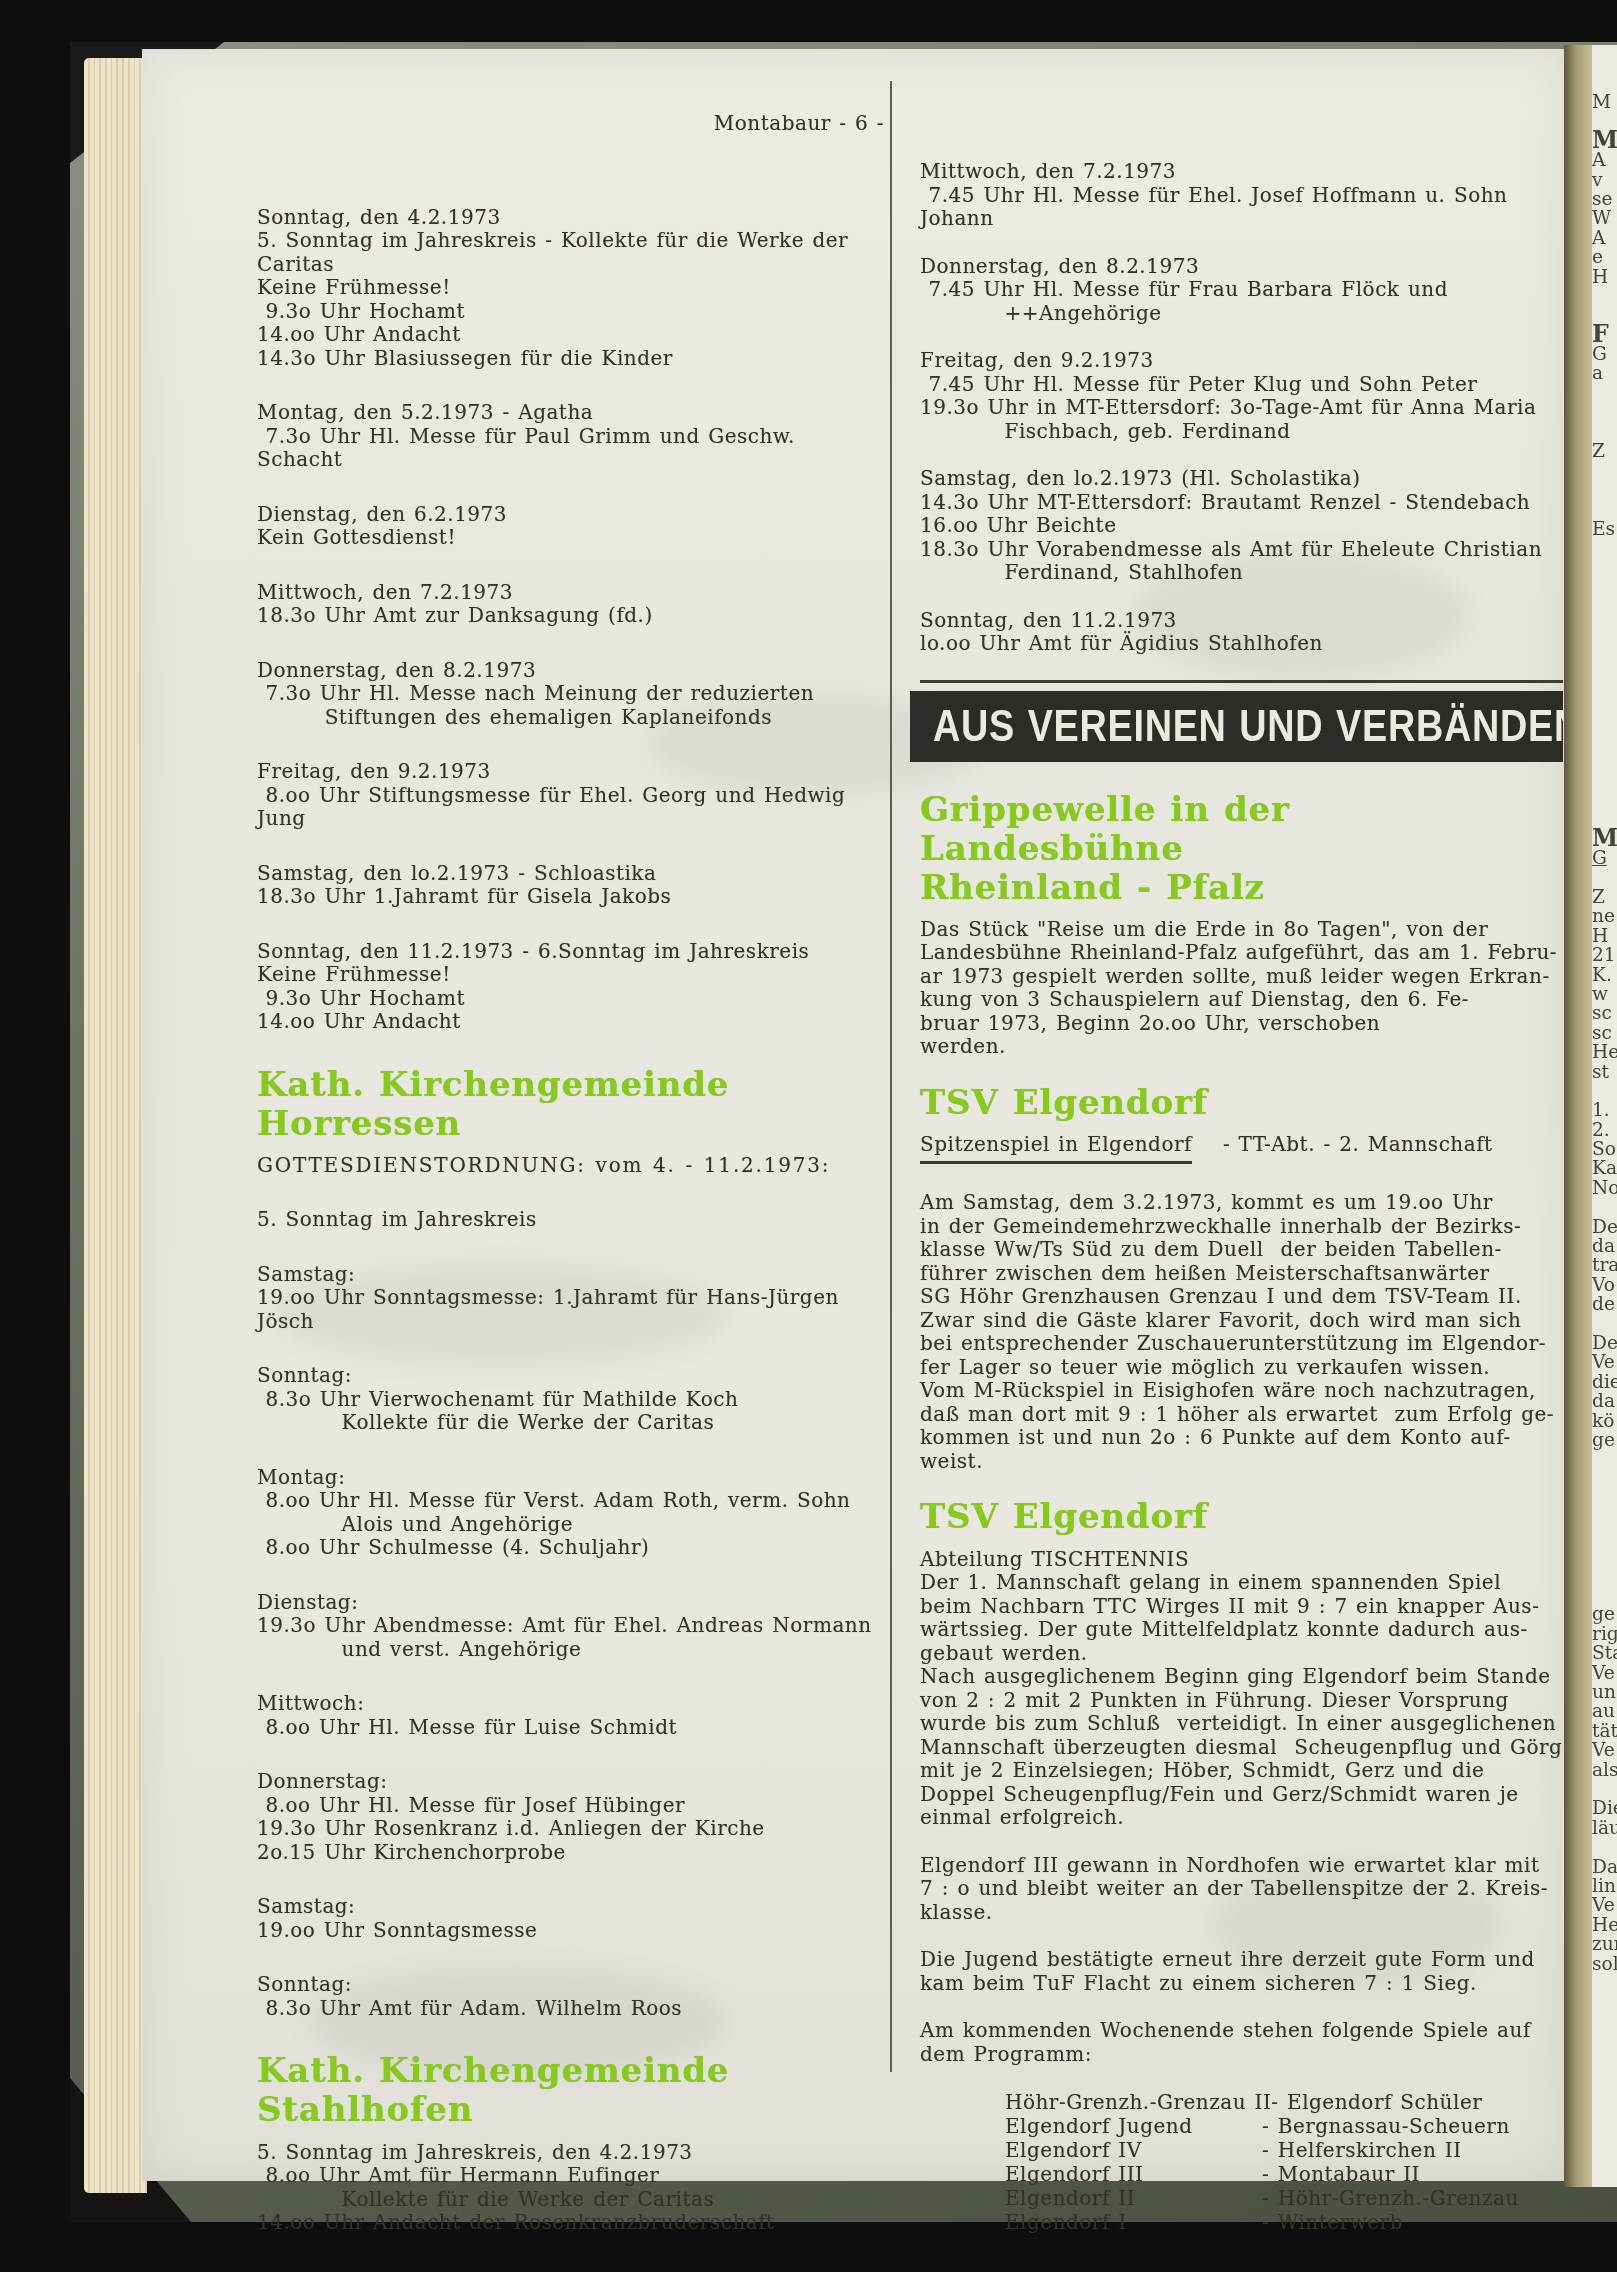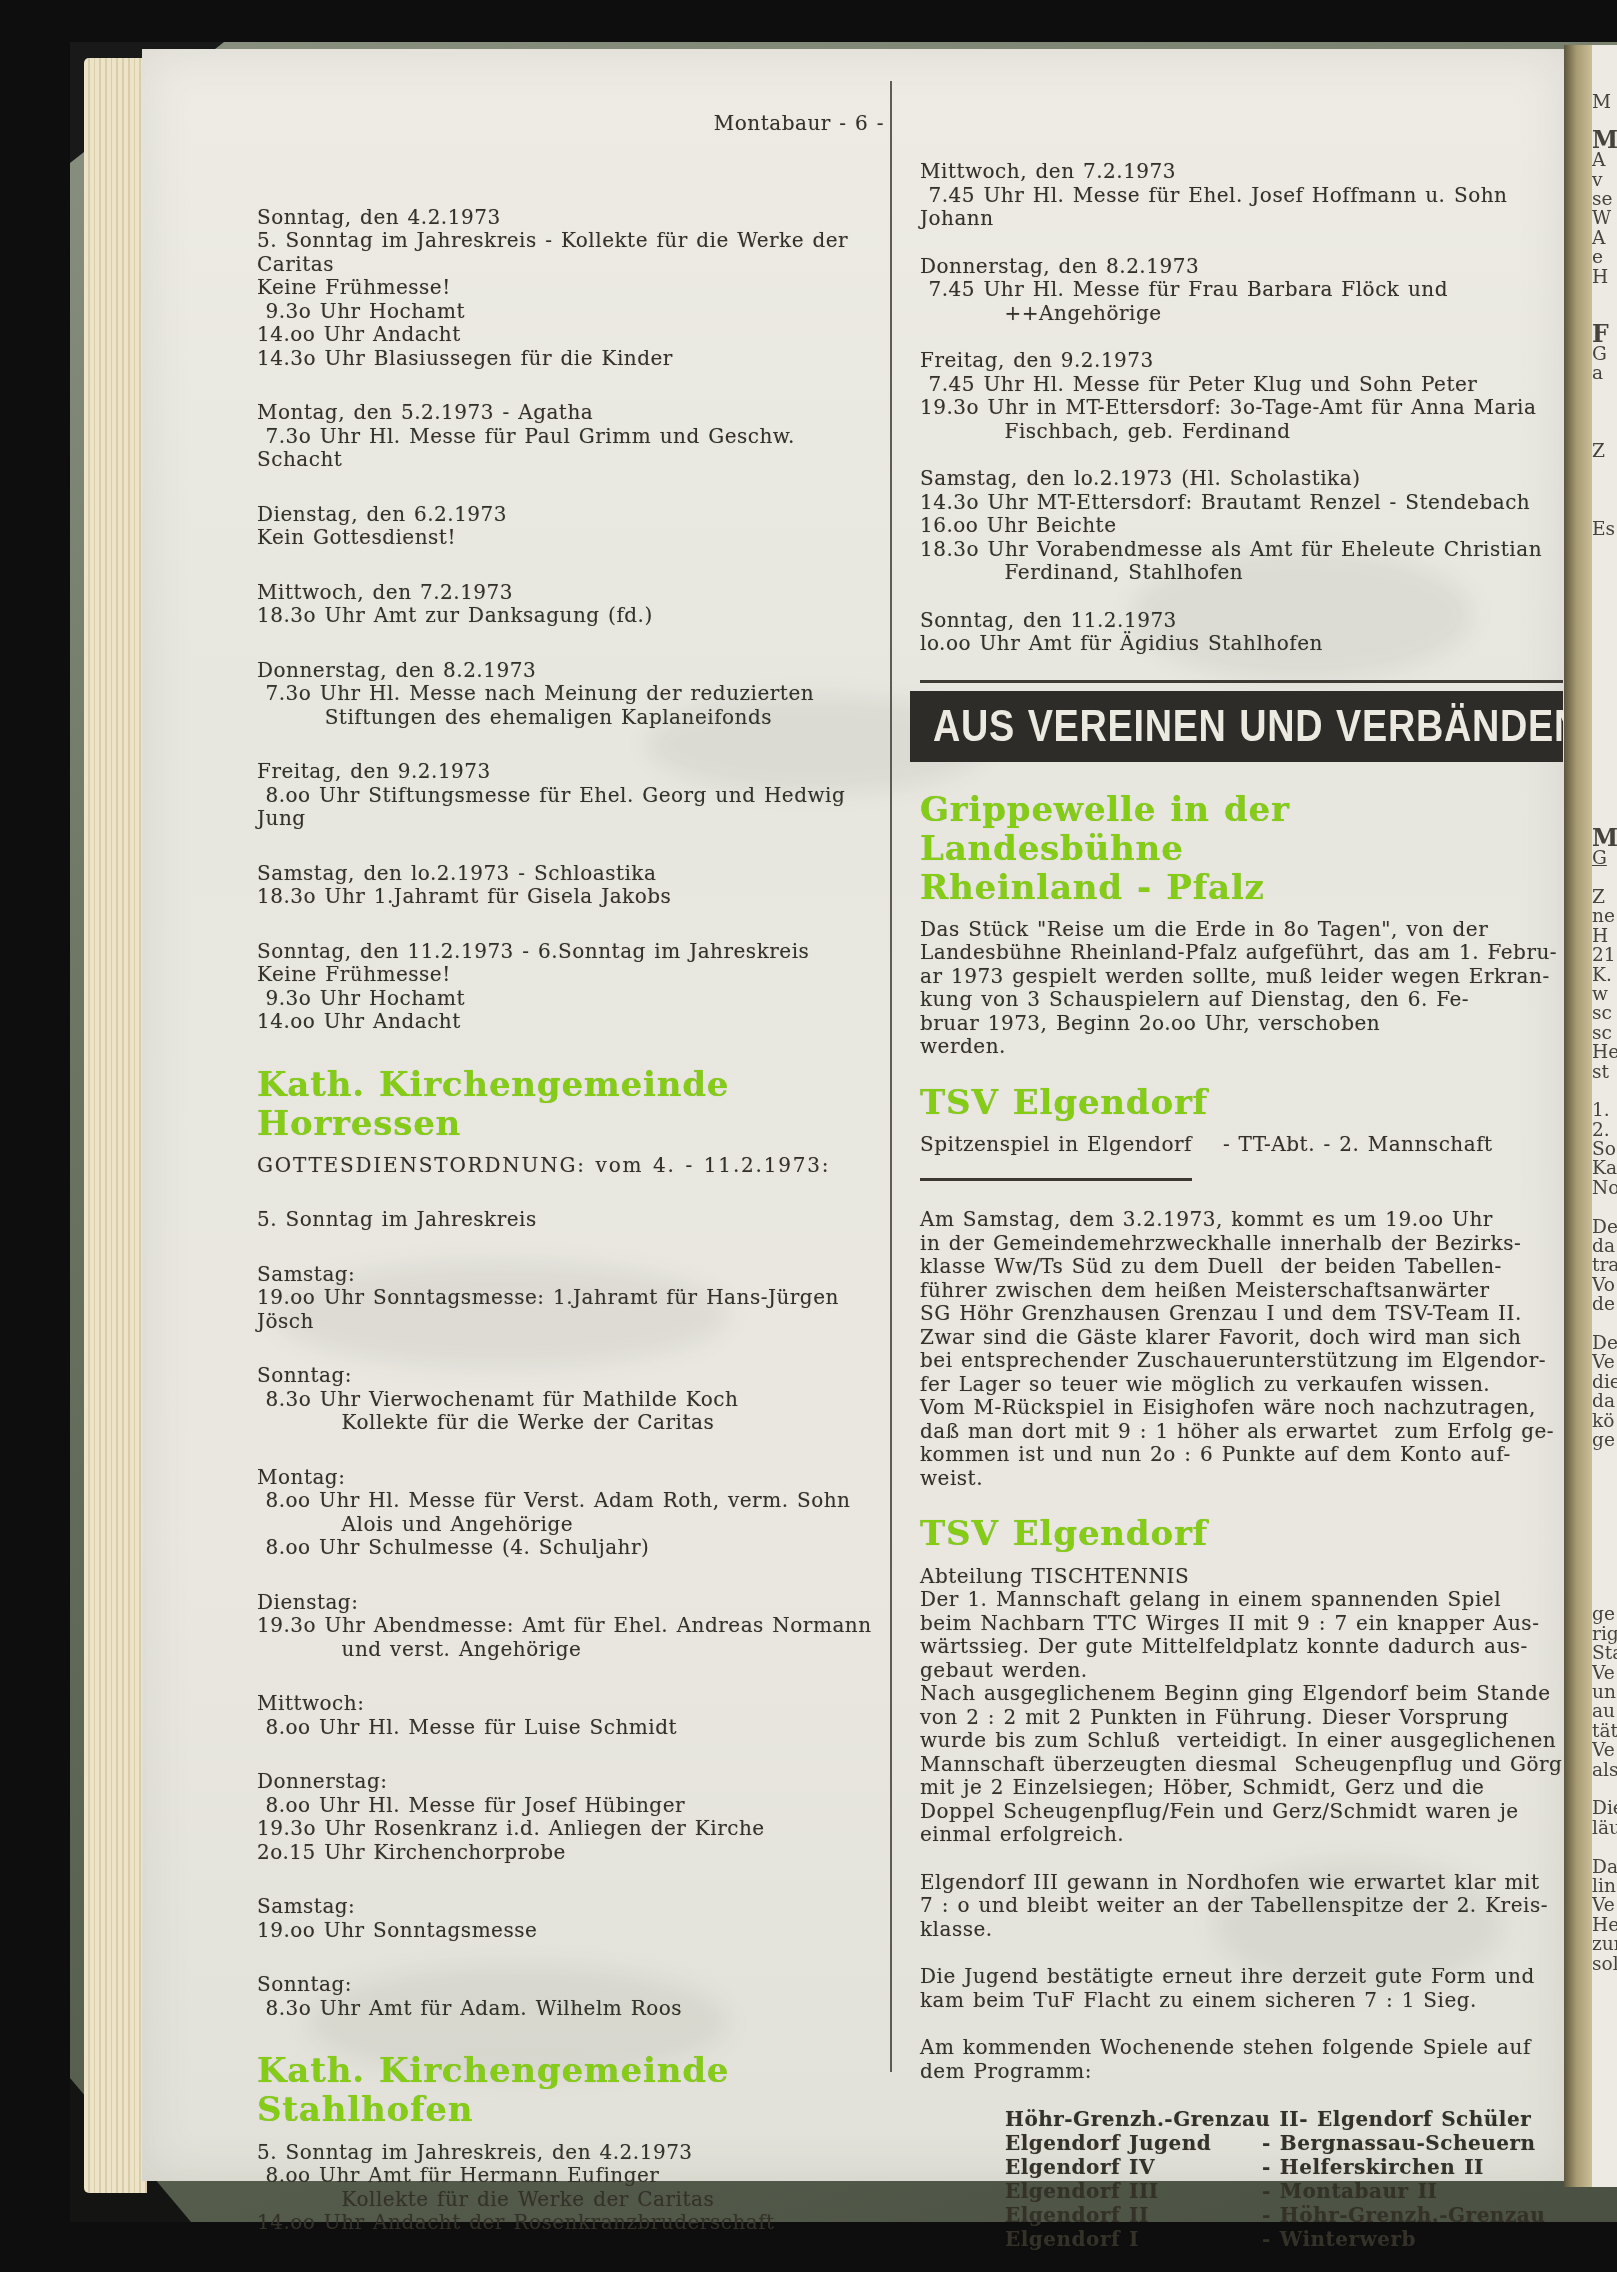--- a/index.html
+++ b/index.html
@@ -74,25 +74,25 @@
     background:#2d2c29;color:#ebe9e0;margin:0 0 27.5px -9.7px;padding:10.5px 8px 12px 22.6px;
   }
   .block.banner .b-title{
     display:inline-block;font-family:"Liberation Sans",sans-serif;font-weight:700;
     font-size:42px;line-height:49px;letter-spacing:0.8px;white-space:pre;
     transform:scale(0.9,1.05);transform-origin:left center;
     text-shadow:none;
   }
   .block.subhead{margin-bottom:27.5px;}
   .block.subhead .b-u{
-    display:inline-block;border-bottom:3.2px solid #3a372f;padding-bottom:21px;white-space:pre;
+    display:inline-block;border-bottom:3.2px solid #3a372f;padding-bottom:4px;white-space:pre;
   }
   .block.subhead .b-r{margin-left:31px;white-space:pre;}
   
-  .sched{margin-left:85px;font-weight:bold;}
+  .sched{margin-left:85px;}
   .srow{display:flex;line-height:24px;}
   .srow .sl{min-width:257px;white-space:pre;}
   .srow .sr{white-space:pre;}
 </style>
 </head>
 <body>
 
 <div class="cover"></div>
 <div class="corner-tl"></div>
 <div class="corner-bl"></div>

